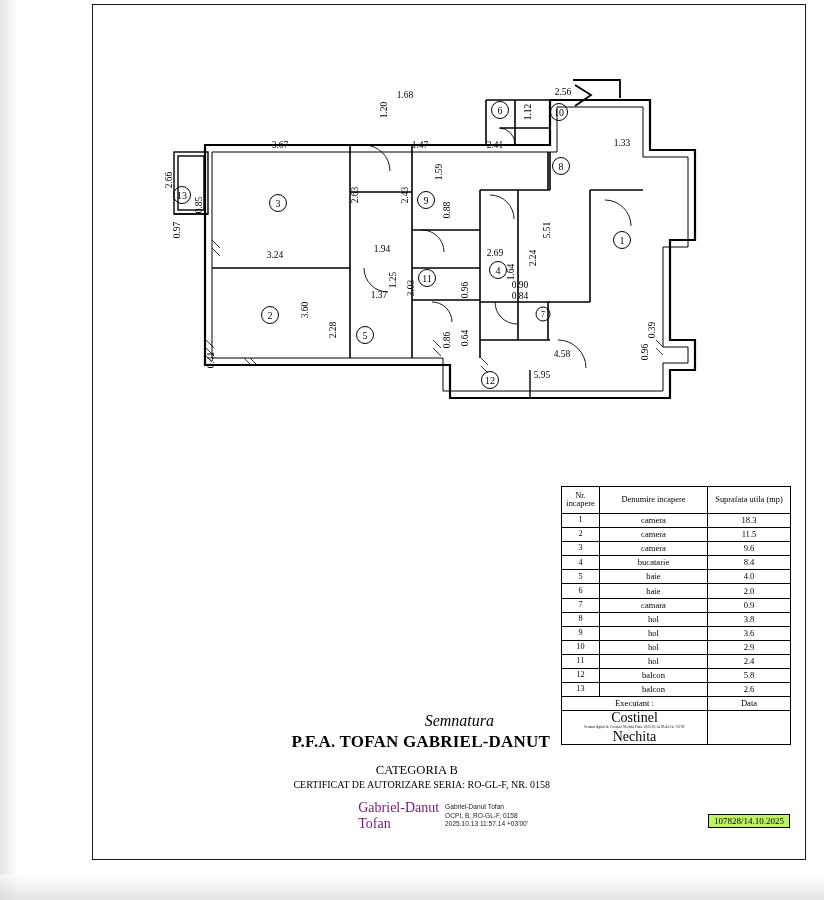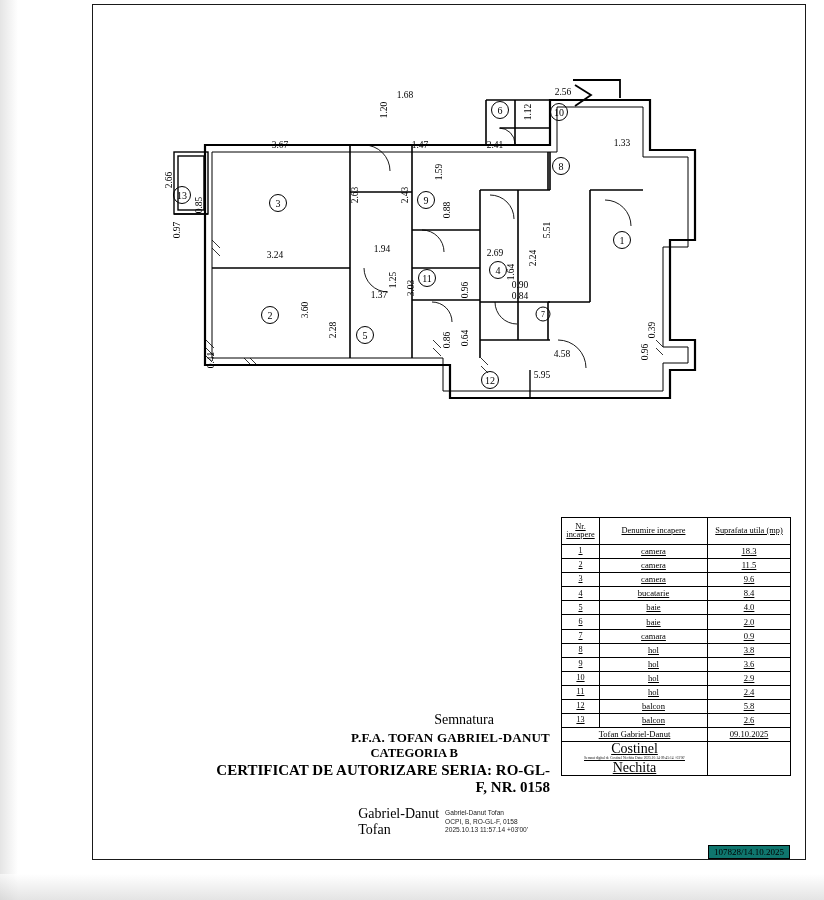--- a/index.html
+++ b/index.html
@@ -49,23 +49,22 @@
     position: absolute;
     left: 150px; top: 40px;
     width: 620px; height: 380px;
   }
   #plan svg { display: block; }
 
   
   #table-wrap {
     position: absolute;
     left: 561px;
-    top: 517px;
+    top: 486px;
     width: 229px;
-    text-decoration: underline;
   }
   table.rooms {
     border-collapse: collapse;
     width: 229px;
     font-size: 8.6px;
     font-family: "Liberation Serif", serif;
     color: #000;
     table-layout: fixed;
   }
   table.rooms td, table.rooms th {
@@ -98,67 +97,68 @@
   .sig-cell .nm { font-size: 14px; }
   .sig-cell .dg { font-size: 3.6px; display: block; color: #111; letter-spacing: 0; }
 
   .doc-no {
     position: absolute;
     right: 0px;
     top: 328px;
     border: 1px solid #000;
     font-size: 9px;
     padding: 1px 5px;
-    background: #0f766e;
+    background: #bef264;
     white-space: nowrap;
   }
 
   
   #sigblock {
     position: absolute;
     left: 210px;
     top: 712px;
     width: 340px;
     text-align: right;
     color: #000;
   }
   #sigblock .line1 {
-    font-size: 14px;
+    font-size: 16px;
     margin-bottom: 2px;
     padding-right: 56px;
+    font-style: italic;
   }
   #sigblock .line2 {
-    font-size: 13px;
+    font-size: 17px;
     font-weight: bold;
     letter-spacing: .2px;
   }
   #sigblock .line3 {
     font-size: 12.6px;
-    font-weight: bold;
+    font-weight: normal;
     padding-right: 92px;
-    margin-top: 0;
+    margin-top: 11px;
   }
   #sigblock .line4 {
-    font-size: 15px;
-    font-weight: bold;
+    font-size: 10px;
+    font-weight: normal;
     margin-top: 1px;
   }
   #sigblock .sigrow {
     margin-top: 10px;
     display: flex;
     justify-content: flex-end;
     align-items: flex-start;
     gap: 6px;
     padding-right: 22px;
   }
   #sigblock .signame {
     font-size: 14px;
     line-height: 1.12;
     text-align: left;
-    color: #000000;
+    color: #701a75;
   }
   #sigblock .sigmeta {
     font-size: 6.6px;
     line-height: 1.3;
     text-align: left;
     padding-top: 3px;
     color: #1b1b1b;
     font-family: "Liberation Sans", sans-serif;
   }
 </style>
@@ -415,22 +415,22 @@
           <td class="num">12</td>
           <td>balcon</td>
           <td>5.8</td>
         </tr>
         <tr>
           <td class="num">13</td>
           <td>balcon</td>
           <td>2.6</td>
         </tr>
         <tr>
-          <td colspan="2">Tofan Gabriel-Danut</td>
-          <td>09.10.2025</td>
+          <td colspan="2">Executant :</td>
+          <td>Data</td>
         </tr>
         <tr>
           <td class="sig-cell" colspan="2">
             <span class="nm">Costinel</span>
             <span class="dg">Semnat digital de Costinel Nechita Data: 2025.10.14 09:45:14 +03'00'</span>
             <span class="nm">Nechita</span>
           </td>
           <td class="sig-cell"></td>
         </tr>
       </tbody>

